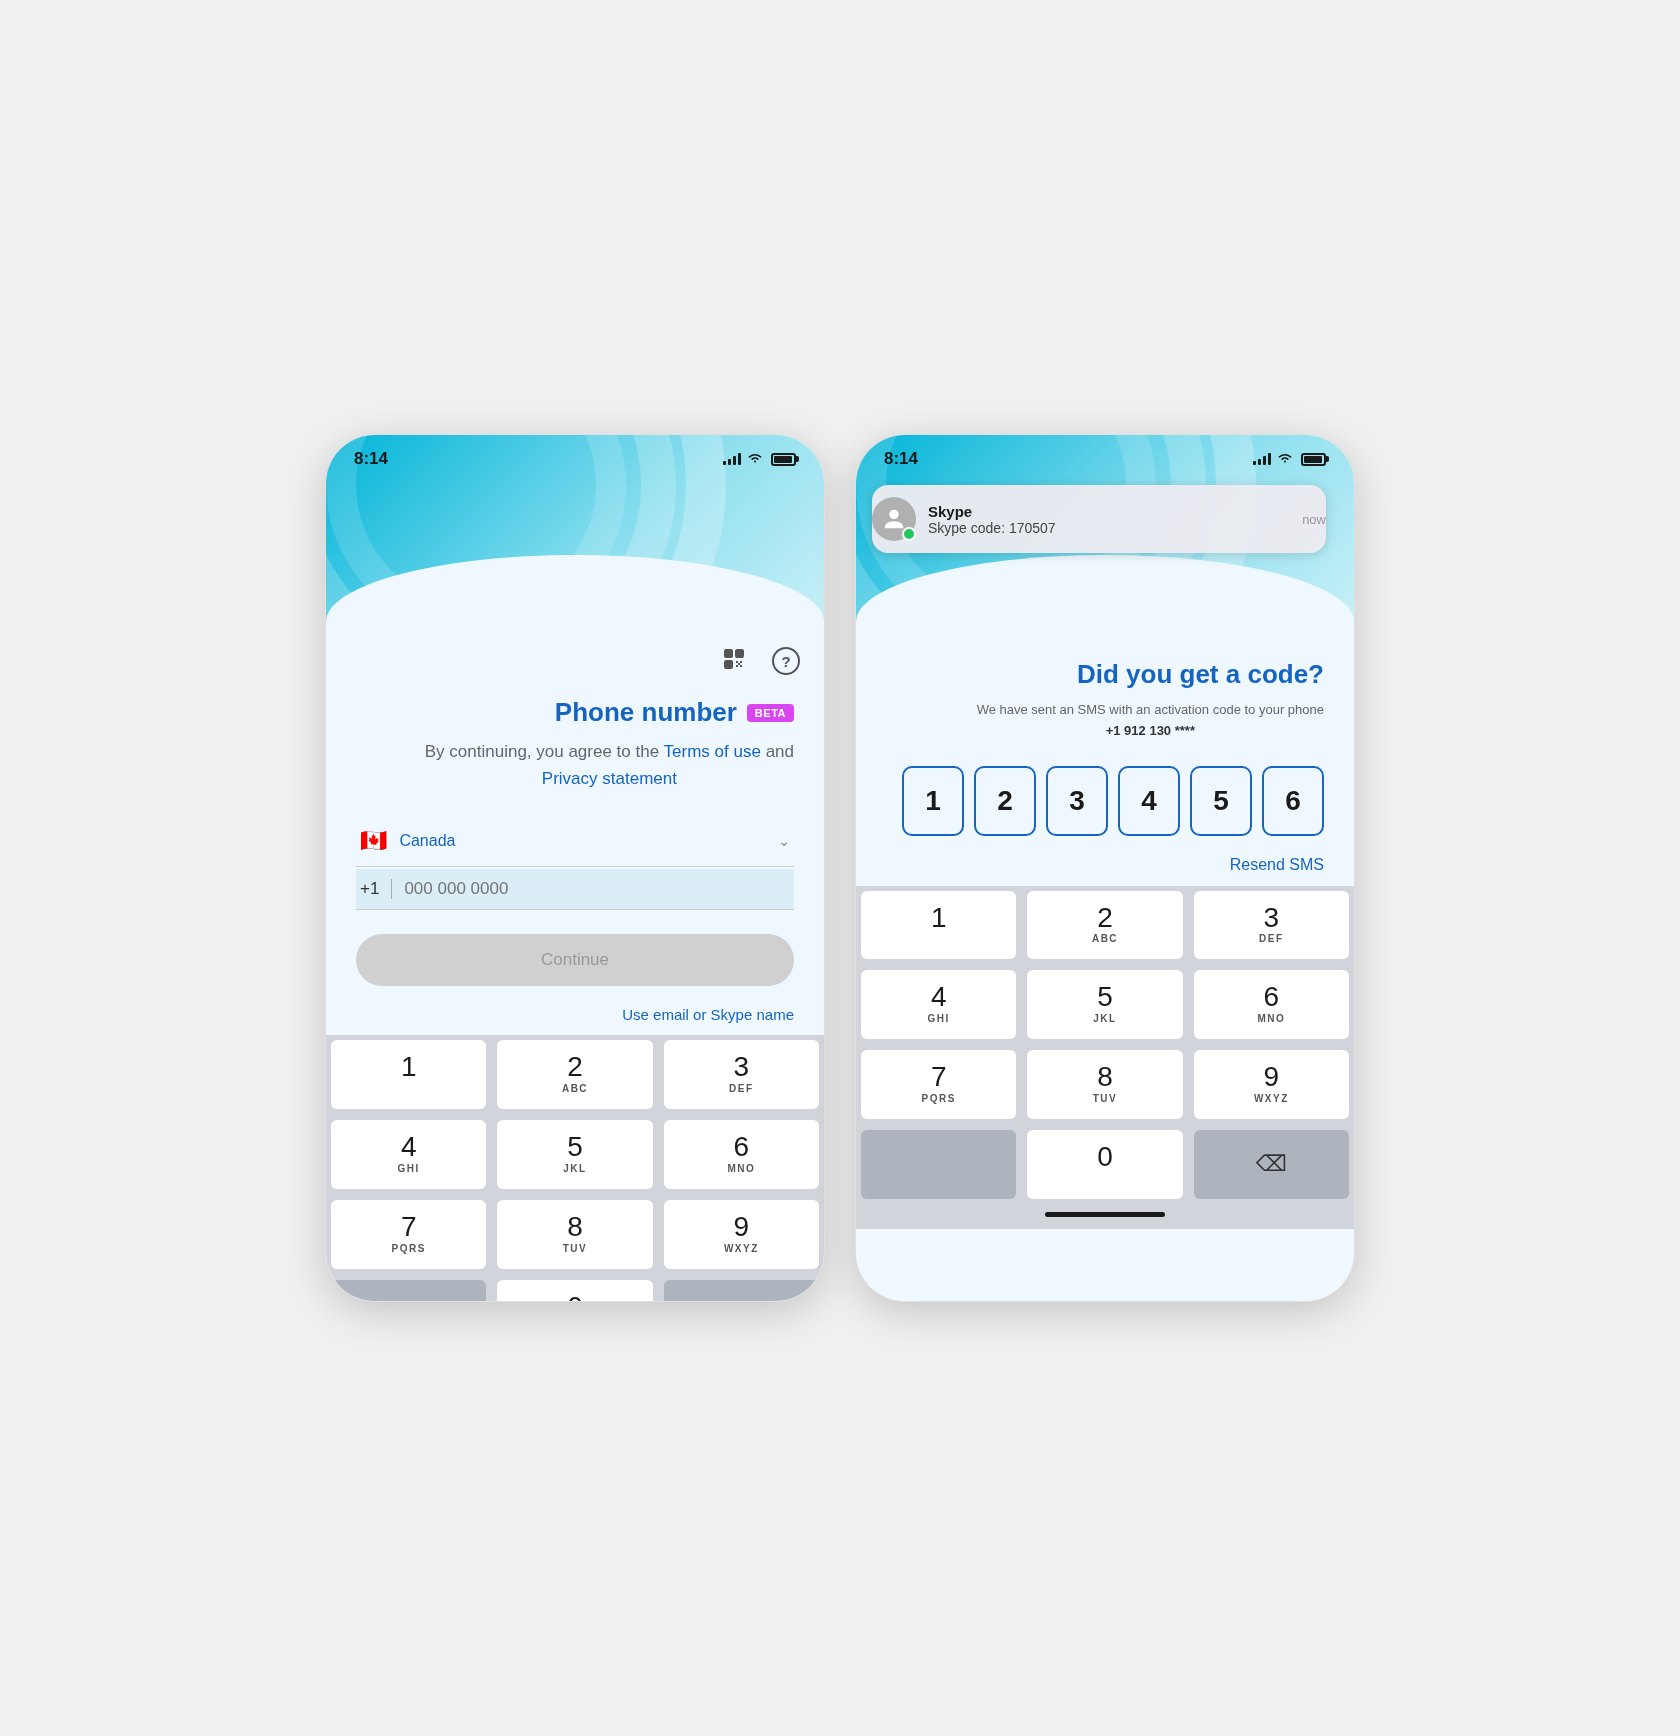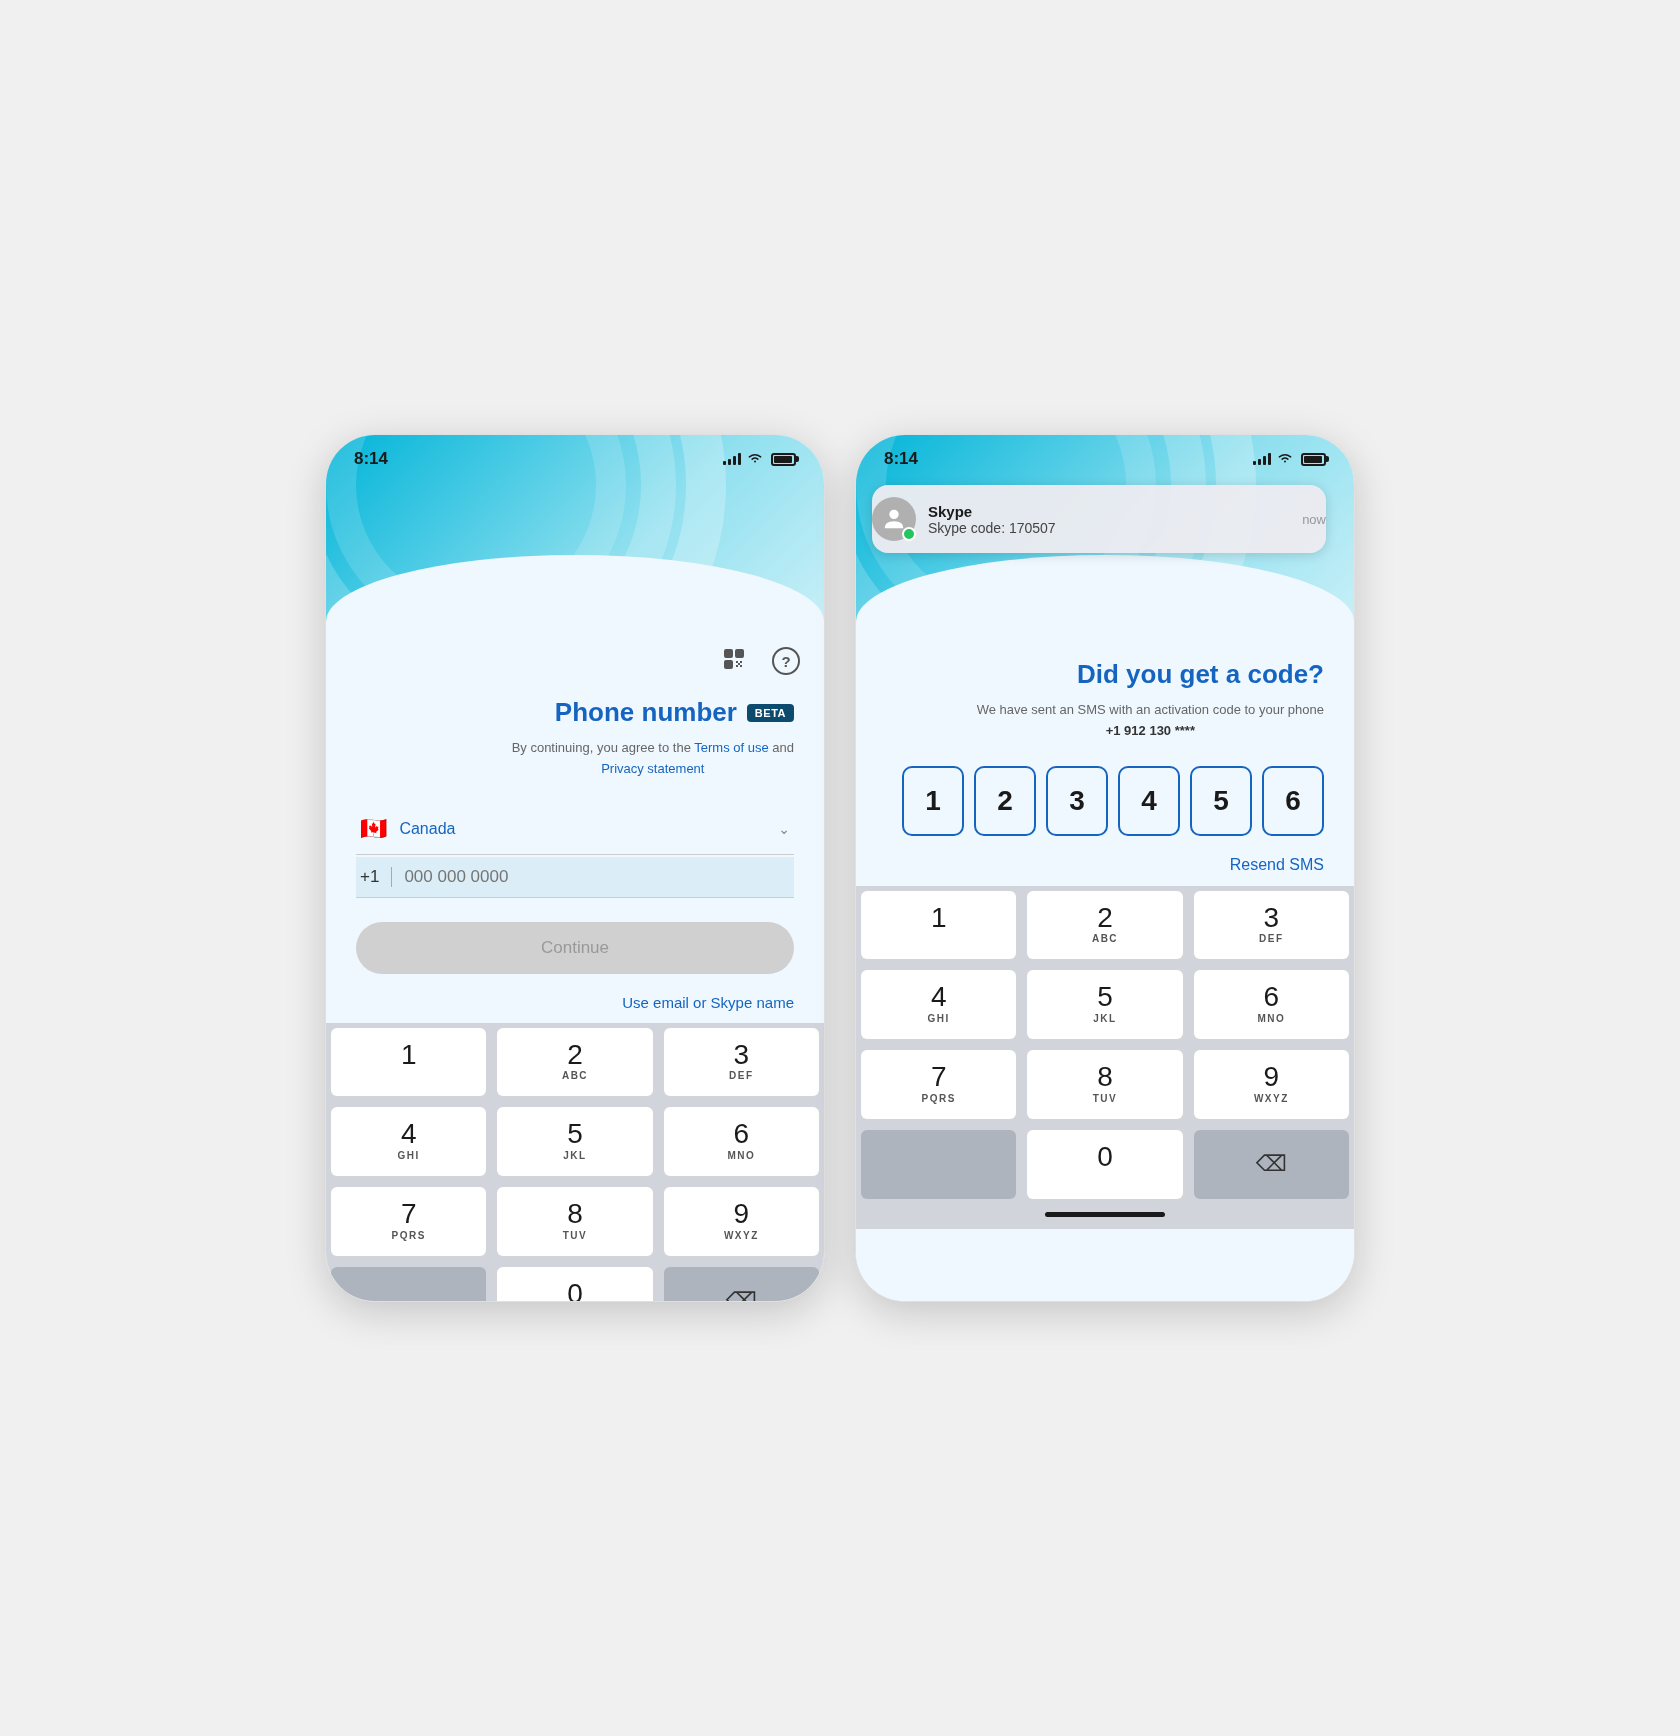--- a/index.html
+++ b/index.html
@@ -201,31 +201,31 @@
       align-items: center;
       gap: 10px;
       margin-bottom: 10px;
     }
     .screen-title {
       font-size: 26px;
       font-weight: 700;
       color: #1565c0;
     }
     .beta-badge {
-      background: #0c4a6e;
+      background: #d946ef;
       color: #fff;
       font-size: 11px;
       font-weight: 700;
       padding: 3px 8px;
       border-radius: 4px;
       letter-spacing: 0.5px;
     }
 
     .terms-text {
-      font-size: 13px;
+      font-size: 17px;
       color: #666;
       text-align: center;
       line-height: 1.6;
       margin-bottom: 24px;
     }
     .terms-link {
       color: #1565c0;
       cursor: pointer;
     }
 

